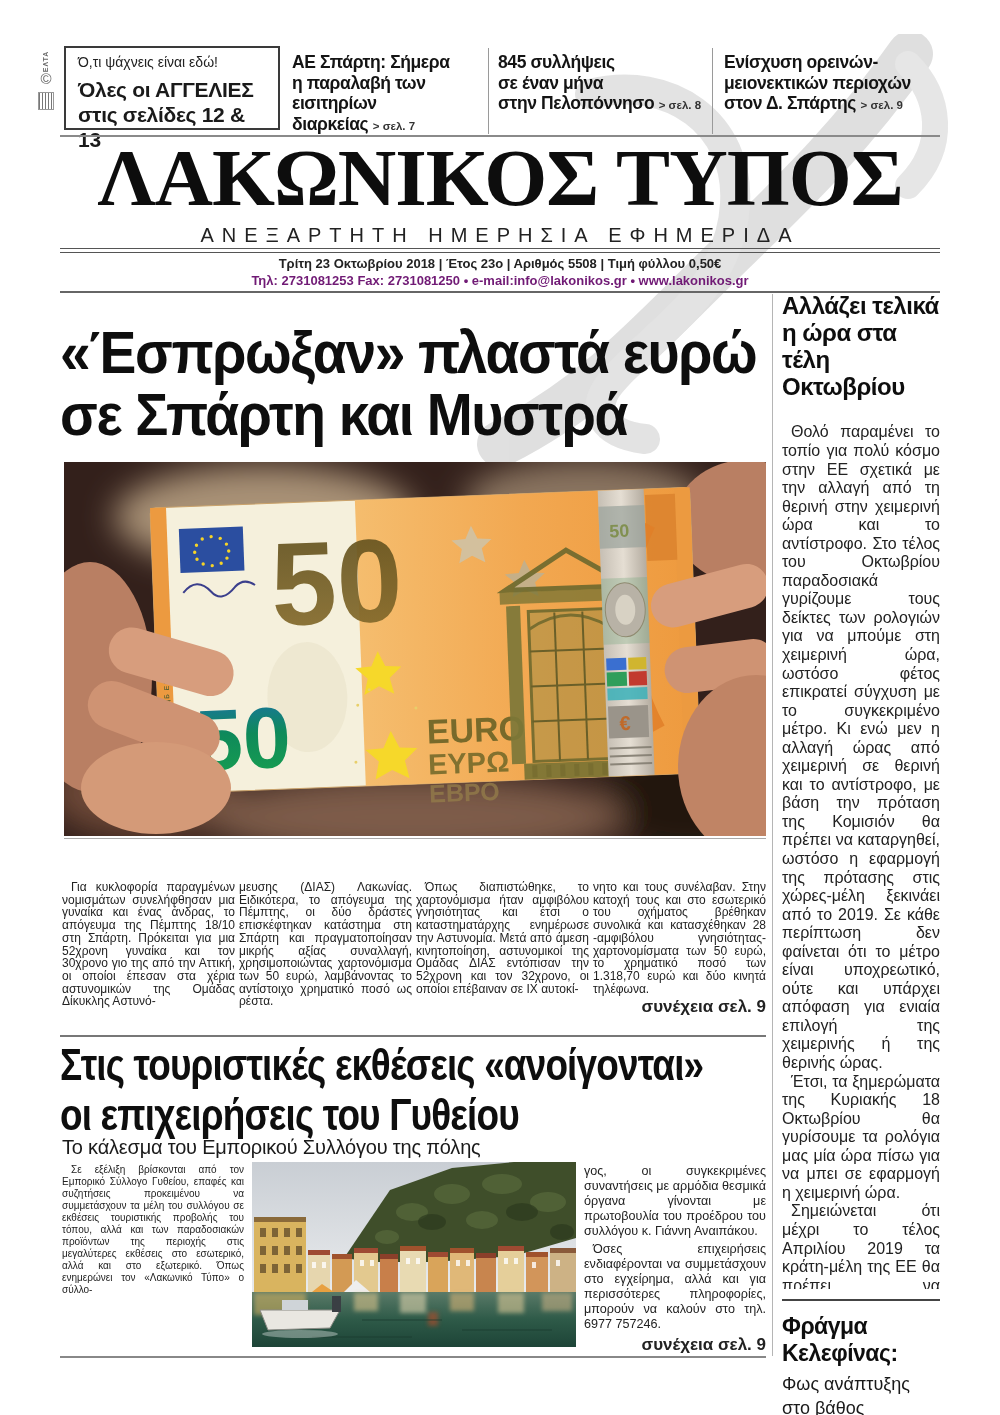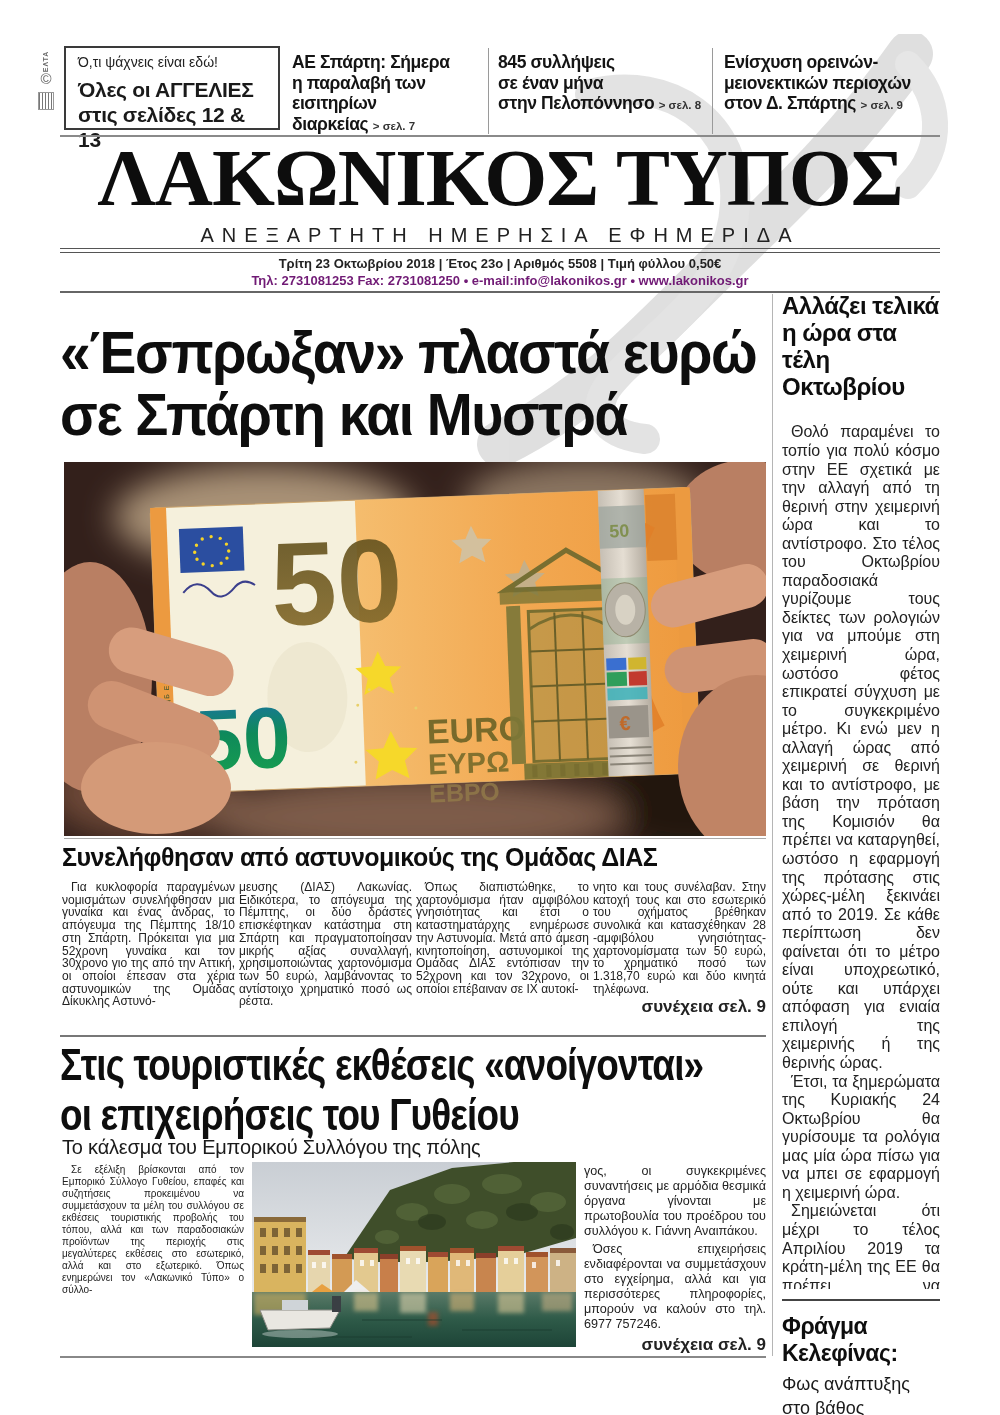--- a/index.html
+++ b/index.html
@@ -255,21 +255,20 @@
         <rect x="34" y="212" width="138" height="48" rx="24" fill="#cf9373" transform="rotate(21 34 212)"></rect>
         <ellipse cx="92" cy="326" rx="75" ry="46" fill="#d49a78"></ellipse>
         <rect x="582" y="128" width="120" height="44" rx="22" fill="#d79d7d" transform="rotate(-15 582 128)"></rect>
         <rect x="598" y="188" width="112" height="46" rx="23" fill="#cf9373" transform="rotate(-7 598 188)"></rect>
         <ellipse cx="692" cy="305" rx="78" ry="92" fill="#c08465"></ellipse>
       </g>
     </svg>
   </div>
   <div class="abs z1 photorule"></div>
 
-  <div class="abs z1 subhead">Συνελήφθησαν από αστυνομικούς της Ομάδας ΔΙΑΣ</div>
 
   <div class="abs z1 cols">
     <div class="col ind">Για κυκλοφορία παραγμένων νομισμάτων συνελήφθησαν μια γυναίκα και ένας άνδρας, το απόγευμα της Πέμπτης 18/10 στη Σπάρτη. Πρόκειται για μια 52χρονη γυναίκα και τον 30χρονο γιο της από την Αττική, οι οποίοι έπεσαν στα χέρια αστυνομικών της Ομάδας Δίκυκλης Αστυνό-</div>
     <div class="col">μευσης (ΔΙΑΣ) Λακωνίας. Ειδικότερα, το απόγευμα της Πέμπτης, οι δύο δράστες επισκέφτηκαν κατάστημα στη Σπάρτη και πραγματοποίησαν μικρής αξίας συναλλαγή, χρησιμοποιώντας χαρτονόμισμα των 50 ευρώ, λαμβάνοντας το αντίστοιχο χρηματικό ποσό ως ρέστα.</div>
     <div class="col ind">Όπως διαπιστώθηκε, το χαρτονόμισμα ήταν αμφιβόλου γνησιότητας και έτσι ο καταστηματάρχης ενημέρωσε την Αστυνομία. Μετά από άμεση κινητοποίηση, αστυνομικοί της Ομάδας ΔΙΑΣ εντόπισαν την 52χρονη και τον 32χρονο, οι οποίοι επέβαιναν σε ΙΧ αυτοκί-</div>
     <div class="col">
       <span>νητο και τους συνέλαβαν. Στην κατοχή τους και στο εσωτερικό του οχήματος βρέθηκαν συνολικά και κατασχέθηκαν 28 -αμφιβόλου γνησιότητας- χαρτονομίσματα των 50 ευρώ, το χρηματικό ποσό των 1.318,70 ευρώ και δύο κινητά τηλέφωνα.</span>
       <div class="cont">συνέχεια σελ. 9</div>
     </div>
   </div>
@@ -403,21 +402,21 @@
     <div class="cont">συνέχεια σελ. 9</div>
   </div>
 
   <div class="abs z1 botrule"></div>
 
   <div class="abs z1 sidevline"></div>
   <div class="abs z1 sidebar">
     <h2 class="sb-title">Αλλάζει τελικά η ώρα στα τέλη Οκτωβρίου</h2>
     <div class="sb-body">
       <p class="ind">Θολό παραμένει το τοπίο για πολύ κόσμο στην ΕΕ σχετικά με την αλλαγή από τη θερινή στην χειμερινή ώρα και το αντίστροφο. Στο τέλος του Οκτωβρίου παραδοσιακά γυρίζουμε τους δείκτες των ρολογιών για να μπούμε στη χειμερινή ώρα, ωστόσο φέτος επικρατεί σύγχυση με το συγκεκριμένο μέτρο. Κι ενώ μεν η αλλαγή ώρας από χειμερινή σε θερινή και το αντίστροφο, με βάση την πρόταση της Κομισιόν θα πρέπει να καταργηθεί, ωστόσο η εφαρμογή της πρότασης στις χώρες-μέλη ξεκινάει από το 2019. Σε κάθε περίπτωση δεν φαίνεται ότι το μέτρο είναι υποχρεωτικό, ούτε και υπάρχει απόφαση για ενιαία επιλογή της χειμερινής ή της θερινής ώρας.</p>
-      <p class="ind">Έτσι, τα ξημερώματα της Κυριακής 24 Οκτωβρίου θα γυρίσουμε τα ρολόγια μας μία ώρα πίσω για να μπει σε εφαρμογή η χειμερινή ώρα.</p>
+      <p class="ind">Έτσι, τα ξημερώματα της Κυριακής 18 Οκτωβρίου θα γυρίσουμε τα ρολόγια μας μία ώρα πίσω για να μπει σε εφαρμογή η χειμερινή ώρα.</p>
       <p class="ind">Σημειώνεται ότι μέχρι το τέλος Απριλίου 2019 τα κράτη-μέλη της ΕΕ θα πρέπει να αποφασίσουν για το αν θα διατηρήσουν τη θερινή ή τη χειμερινή ώρα. Αν το χρονοδιάγραμμα που προτείνεται από τις Βρυξέλλες γίνει σεβαστό, η αλλαγή ώρας την 31η Μαρτίου 2019 θα είναι το τελευταίο υποχρεωτικό πέρασμα στη θερινή ώρα. Οι χώρες που επιθυμούν να επιστρέψουν μόνιμα στη χειμερινή ώρα θα έχουν στη συνέχεια τη δυνατότητα να την αλλάξουν μια τελευταία φορά στις 27 Οκτωβρίου 2019, καθώς στη συνέχεια οι εποχικές αλλαγές ώρας δεν θα είναι πλέον δυνατές.</p>
     </div>
     <div class="sb-div"></div>
     <div>
       <h3 class="sb2-title">Φράγμα Κελεφίνας:</h3>
       <div class="sb2-lines">Φως ανάπτυξης στο βάθος
 του τούνελ της Σπάρτης</div>
 
     </div>
   </div>

